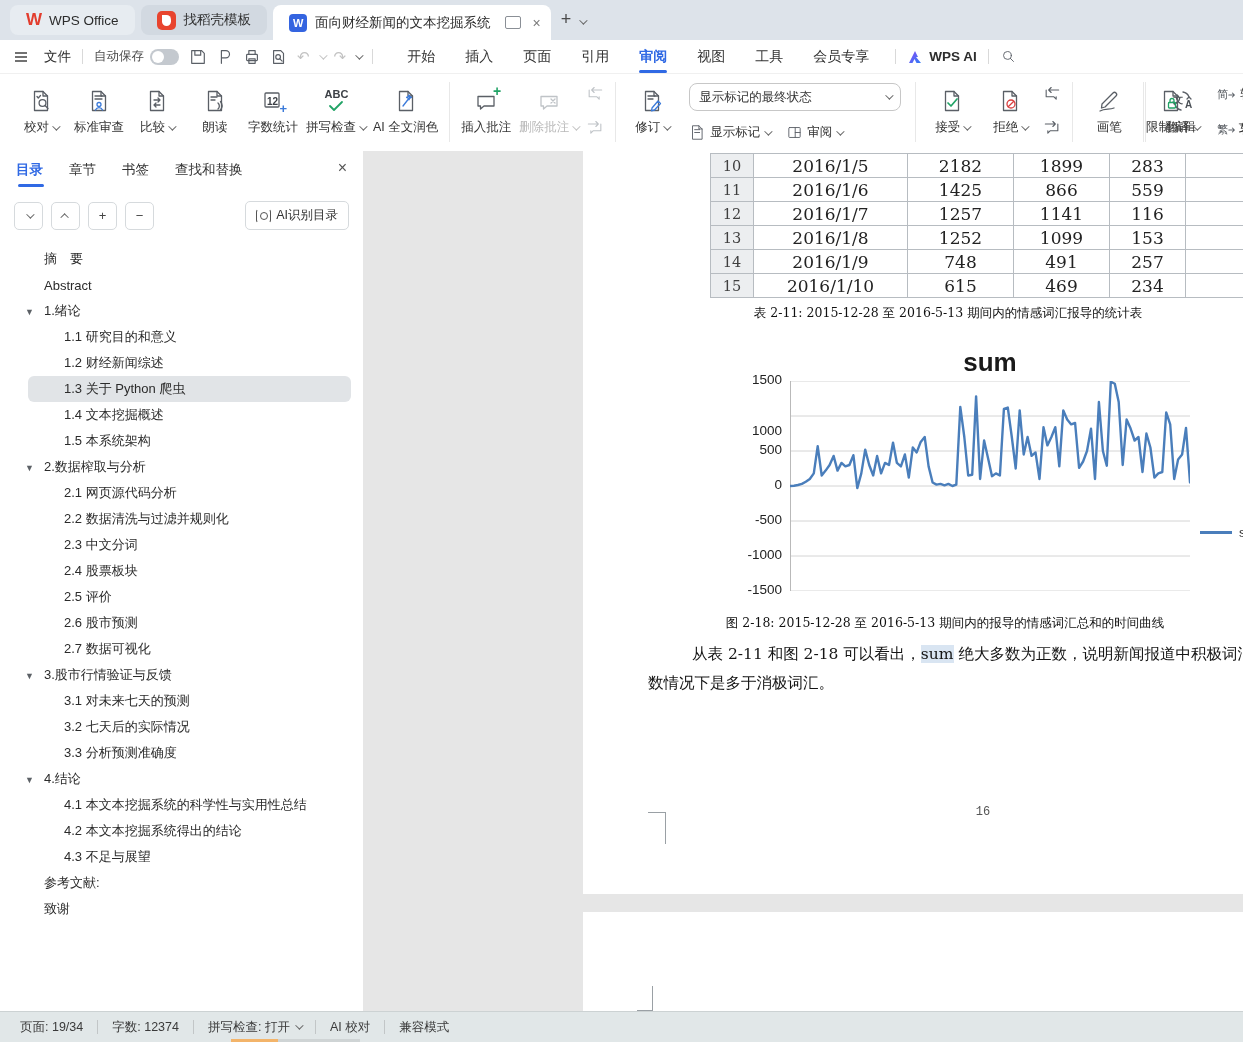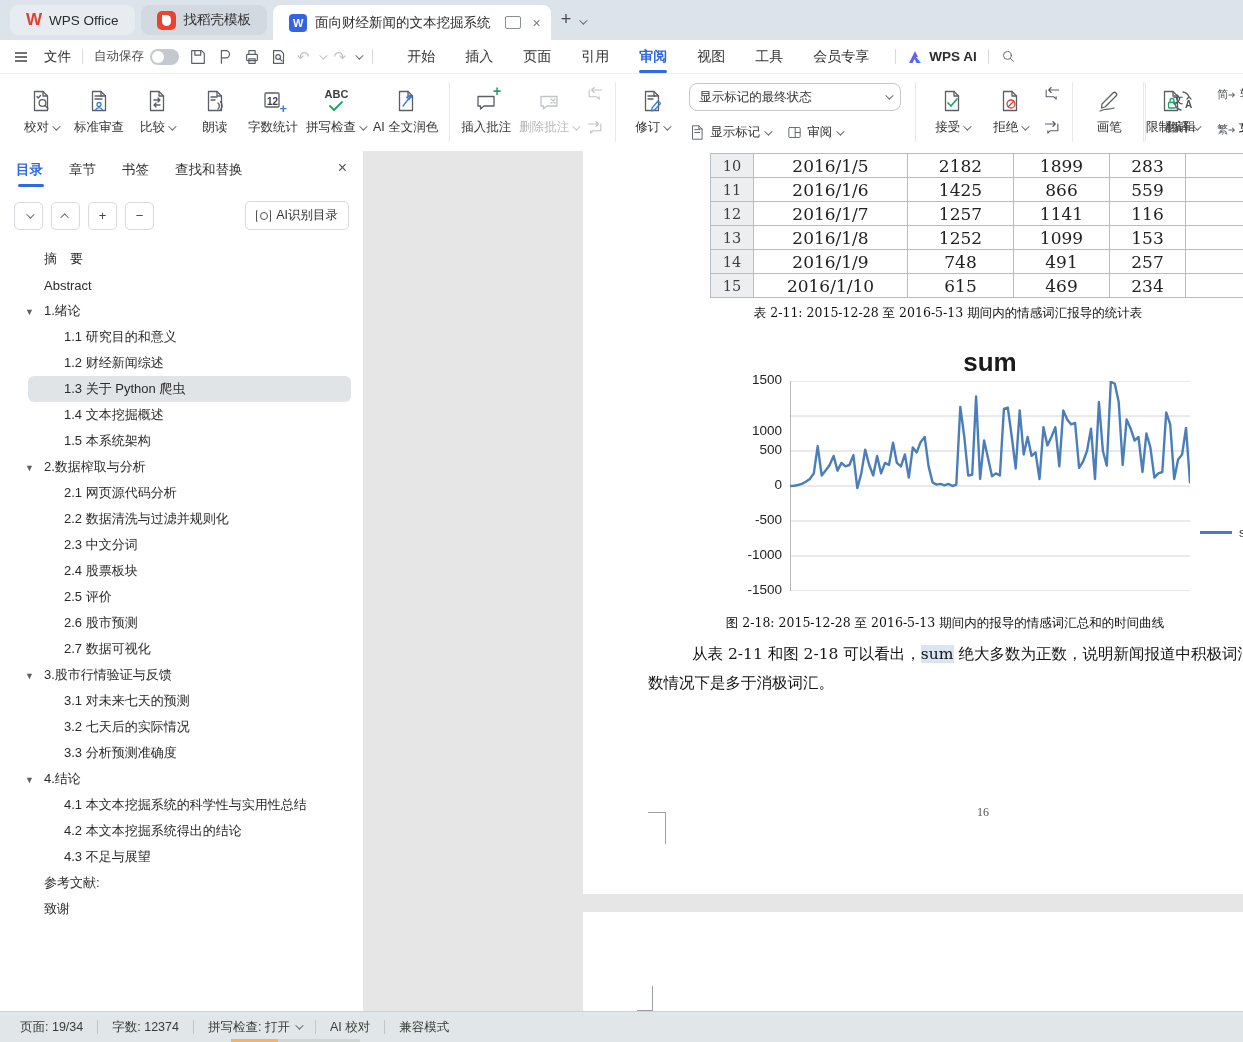--- a/index.html
+++ b/index.html
@@ -96,21 +96,21 @@
 
   .ctitle{position:absolute;left:207px;top:202px;width:400px;text-align:center;font-size:26px;font-weight:bold;color:#1a1a1a;}
   .plot{position:absolute;left:207px;top:236px;width:400px;height:210px;}
   .ylab{position:absolute;width:52px;text-align:right;font-size:13.5px;color:#222;}
   .legend{position:absolute;left:617px;top:380px;display:flex;align-items:center;gap:7px;font-size:13px;color:#333;white-space:nowrap;}
   .legline{width:32px;height:3px;background:#4a7ebb;}
   .fcap{position:absolute;left:112px;top:470px;width:500px;text-align:center;font-family:"DejaVu Serif",serif;font-size:12.5px;color:#111;white-space:nowrap;}
 
   .para{position:absolute;left:65px;top:495px;font-family:"DejaVu Serif",serif;font-size:15.5px;color:#141414;line-height:29px;white-space:nowrap;}
   .para .hl{background:#d9e5f2;}
-  .pagenum{position:absolute;left:355px;top:660px;width:90px;text-align:center;font-family:Liberation Serif, serif;font-size:12px;color:#555;}
+  .pagenum{position:absolute;left:355px;top:660px;width:90px;text-align:center;font-family:Liberation Mono, monospace;font-size:12px;color:#555;}
   .mark1{position:absolute;left:65px;top:667px;width:17px;height:31px;border-top:1px solid #9aa0a5;border-right:1px solid #9aa0a5;}
   .mark2{position:absolute;left:54px;top:74px;width:15px;height:24px;border-right:1px solid #9aa0a5;border-bottom:1px solid #9aa0a5;}
 
   
   .statusbar{position:absolute;left:0;right:0;bottom:0;height:30px;background:#e1e7e8;border-top:1px solid #ccd2d3;display:flex;align-items:center;padding-left:20px;font-size:12.5px;color:#3a3a3a;}
   .ssep{width:1px;height:14px;background:#c2c6c7;margin:0 14px;}
   .sitem{display:flex;align-items:center;gap:5px;}
   .sliver-o{position:absolute;left:231px;bottom:0;width:47px;height:3px;background:#f3b46a;}
   .sliver-g{position:absolute;left:278px;bottom:0;width:82px;height:3px;background:#cfd4d5;}
 </style>

